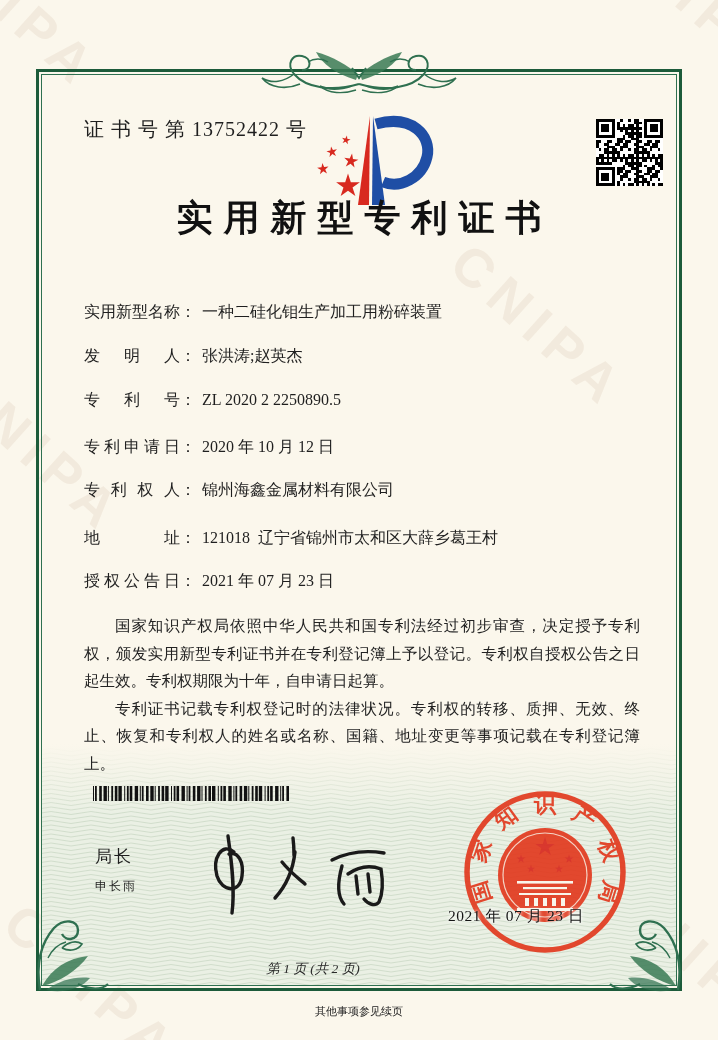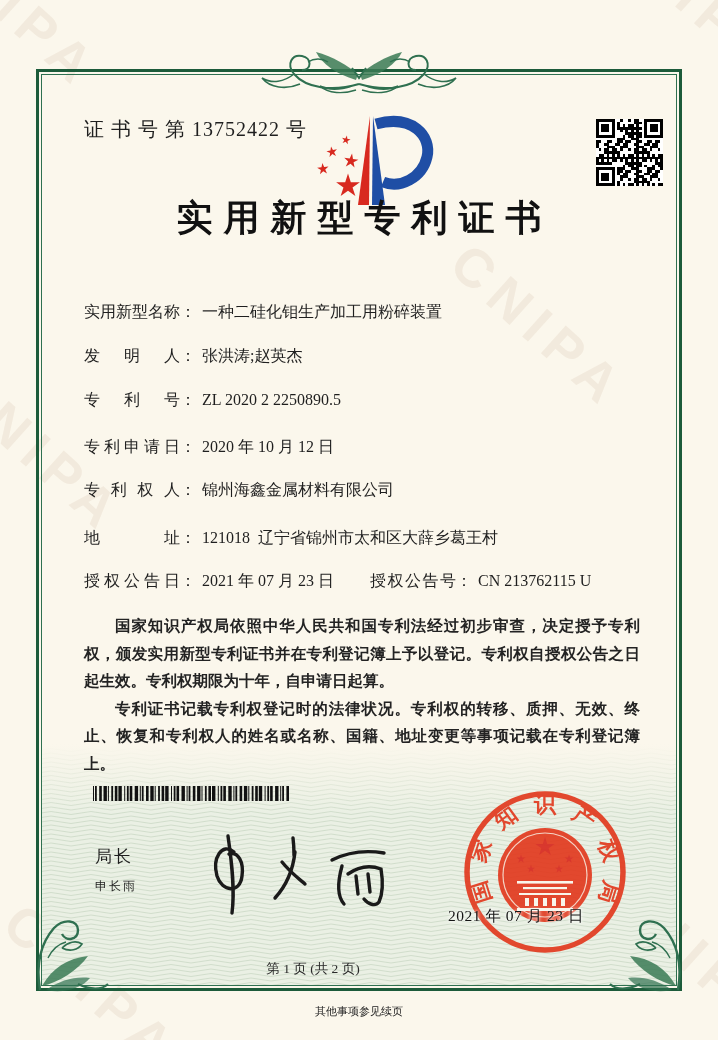--- a/index.html
+++ b/index.html
@@ -53,34 +53,34 @@
     display:inline-block;width:86px;vertical-align:top;
     text-align:justify;text-align-last:justify;
   }
   .fcolon{display:inline-block;margin-right:6px;}
   .fvalue{white-space:pre;}
   .fgroup2{position:absolute;left:286px;top:0;}
   .paras{
     position:absolute;left:84px;top:612px;width:556px;z-index:4;
     font-size:15.5px;line-height:27.5px;text-align:justify;color:#232323;
   }
-  .paras p{margin:0;text-indent:2em;font-weight:bold;}
+  .paras p{margin:0;text-indent:2em;}
   .barcode{position:absolute;left:93px;top:786px;width:198px;height:15px;z-index:3;}
   .sig-title{position:absolute;left:95px;top:845px;font-size:17px;z-index:4;letter-spacing:2px;}
   .sig-name{position:absolute;left:95px;top:878px;font-size:12px;z-index:4;letter-spacing:2px;}
   .sig-script{position:absolute;left:198px;top:828px;z-index:4;}
   .seal{position:absolute;left:447px;top:781px;z-index:3;}
   .seal-date{
     position:absolute;left:448px;top:906px;width:170px;z-index:4;
     font-size:15.5px;letter-spacing:.5px;color:#151515;
     text-shadow:0 0 3px #fff,0 0 5px #fff;white-space:pre;
   }
   .pageno{
     position:absolute;left:0;top:960px;width:626px;z-index:4;
-    text-align:center;font-size:13.5px;color:#2a2a2a;
+    text-align:center;font-size:13.5px;color:#2a2a2a;font-style:italic;
   }
   .contnote{
     position:absolute;left:0;top:1004px;width:718px;z-index:4;
     text-align:center;font-size:11px;color:#222;
   }
   .logo{position:absolute;left:298px;top:108px;z-index:4;}
   .qr{position:absolute;left:596px;top:119px;width:67px;height:67px;z-index:4;background:#fff;}
   .ornament-top{position:absolute;left:248px;top:46px;z-index:5;}
   .corner{position:absolute;z-index:5;}
   .corner.bl{left:32px;top:918px;}
@@ -484,23 +484,20 @@
   <span class="flabel">专利申请日</span><span class="fcolon">：</span><span class="fvalue">2020 年 10 月 12 日</span>
 </div>
 <div class="frow" style="top:480px">
   <span class="flabel">专利权人</span><span class="fcolon">：</span><span class="fvalue">锦州海鑫金属材料有限公司</span>
 </div>
 <div class="frow" style="top:528px">
   <span class="flabel">地址</span><span class="fcolon">：</span><span class="fvalue">121018  辽宁省锦州市太和区大薛乡葛王村</span>
 </div>
 <div class="frow" style="top:571px">
   <span class="flabel">授权公告日</span><span class="fcolon">：</span><span class="fvalue">2021 年 07 月 23 日</span>
-  <span class="fgroup2">
-    <span class="flabel2">授权公告号</span><span class="fcolon">：</span><span class="fvalue">CN 213762115 U</span>
-  </span>
 </div>
 
 <div class="paras">
   <p>国家知识产权局依照中华人民共和国专利法经过初步审查，决定授予专利权，颁发实用新型专利证书并在专利登记簿上予以登记。专利权自授权公告之日起生效。专利权期限为十年，自申请日起算。</p>
   <p>专利证书记载专利权登记时的法律状况。专利权的转移、质押、无效、终止、恢复和专利权人的姓名或名称、国籍、地址变更等事项记载在专利登记簿上。</p>
 </div>
 
 <svg class="barcode" id="barcode" viewBox="0 0 198 15">
     <rect x="0.0" y="0" width="1.0" height="15" fill="#111"></rect>
     <rect x="2.0" y="0" width="1.8" height="15" fill="#111"></rect>

